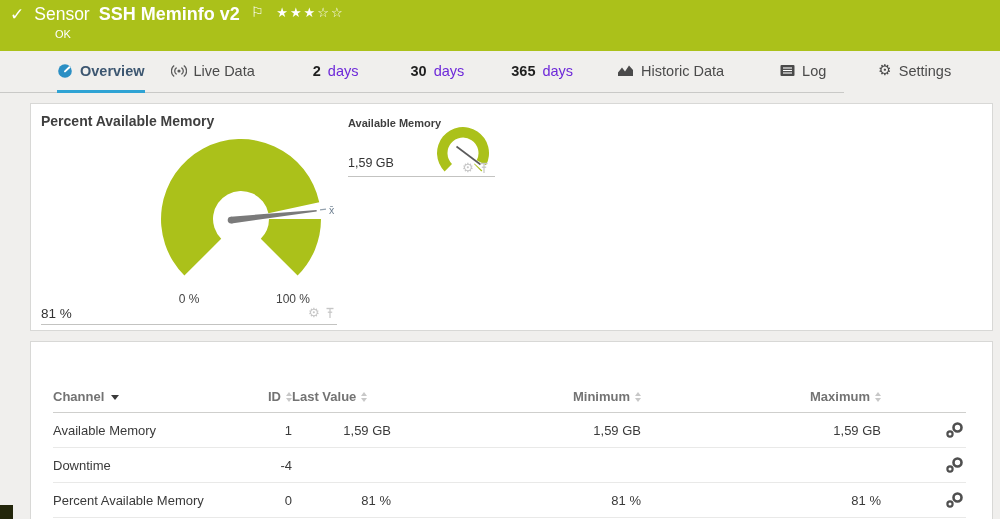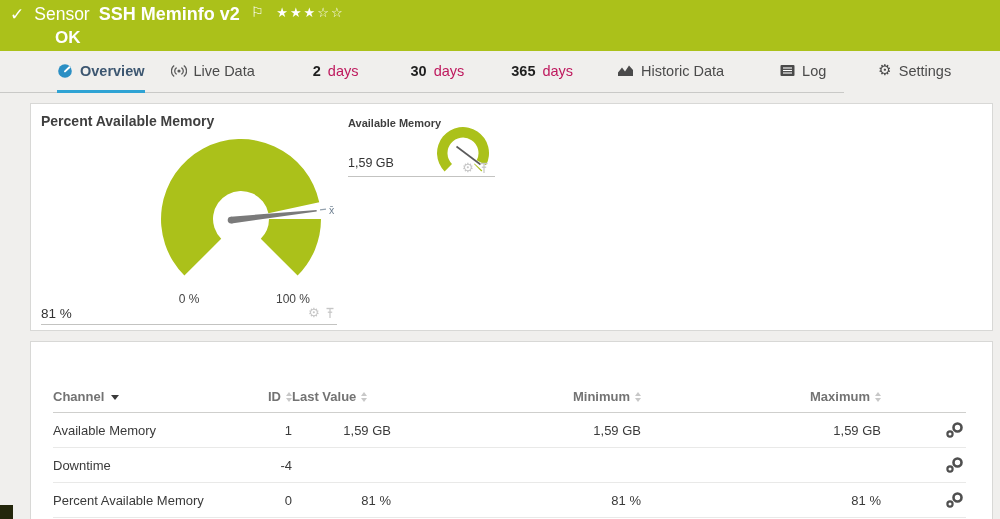--- a/index.html
+++ b/index.html
@@ -8,31 +8,31 @@
   .stage{position:absolute;inset:0;width:1000px;height:519px;}
 
   
   .banner{position:absolute;left:0;top:0;width:1000px;height:51px;background:#abc11a;color:#fff;}
   .banner-line1{position:absolute;left:10px;top:4px;display:flex;align-items:center;}
   .check{font-size:17px;font-weight:bold;margin-right:10px;}
   .sensor-word{font-size:17.5px;margin-right:9px;}
   .sensor-title{font-size:18px;font-weight:bold;margin-right:11px;}
   .flag{font-size:14px;margin-right:13px;position:relative;top:-3px;font-family:"DejaVu Sans",sans-serif;}
   .stars{font-size:13px;letter-spacing:2px;position:relative;top:-2px;font-family:"DejaVu Sans",sans-serif;cursor:pointer;}
-  .banner-status{position:absolute;left:55px;top:28px;font-size:17px;font-weight:bold;}
+  .banner-status{position:absolute;left:55px;top:28px;font-size:11px;font-weight:normal;}
 
   
   .tabbar{position:absolute;left:0;top:51px;width:844px;height:42px;border-bottom:1px solid #c9c9c7;
           display:flex;align-items:stretch;padding-left:57px;box-sizing:border-box;}
   .tab{display:flex;align-items:center;height:39px;border-bottom:3px solid transparent;
        font-size:14.5px;color:#4b4b4b;cursor:pointer;white-space:nowrap;}
   .tab .ticon{margin-right:7px;display:inline-flex;align-items:center;}
   .tab.active{border-bottom-color:#2fa3d4;color:#3d5771;font-weight:bold;}
   .tab .num{font-weight:bold;color:#1f1f1f;margin-right:7px;}
-  .tab .word{color:#be185d;}
+  .tab .word{color:#6d28d9;}
   .gear-glyph{font-family:"DejaVu Sans",sans-serif;font-size:15px;color:#4a4a4a;line-height:1;}
 
   
   .panel{position:absolute;background:#fff;border:1px solid #d8d8d6;box-sizing:border-box;}
   .panel-gauges{left:30px;top:103px;width:963px;height:228px;}
   .panel-table{left:30px;top:341px;width:963px;height:185px;border-bottom:none;}
 
   
   .g-title{position:absolute;font-weight:bold;color:#3f3f3f;}
   .pg-title{left:10px;top:9px;font-size:14px;}

